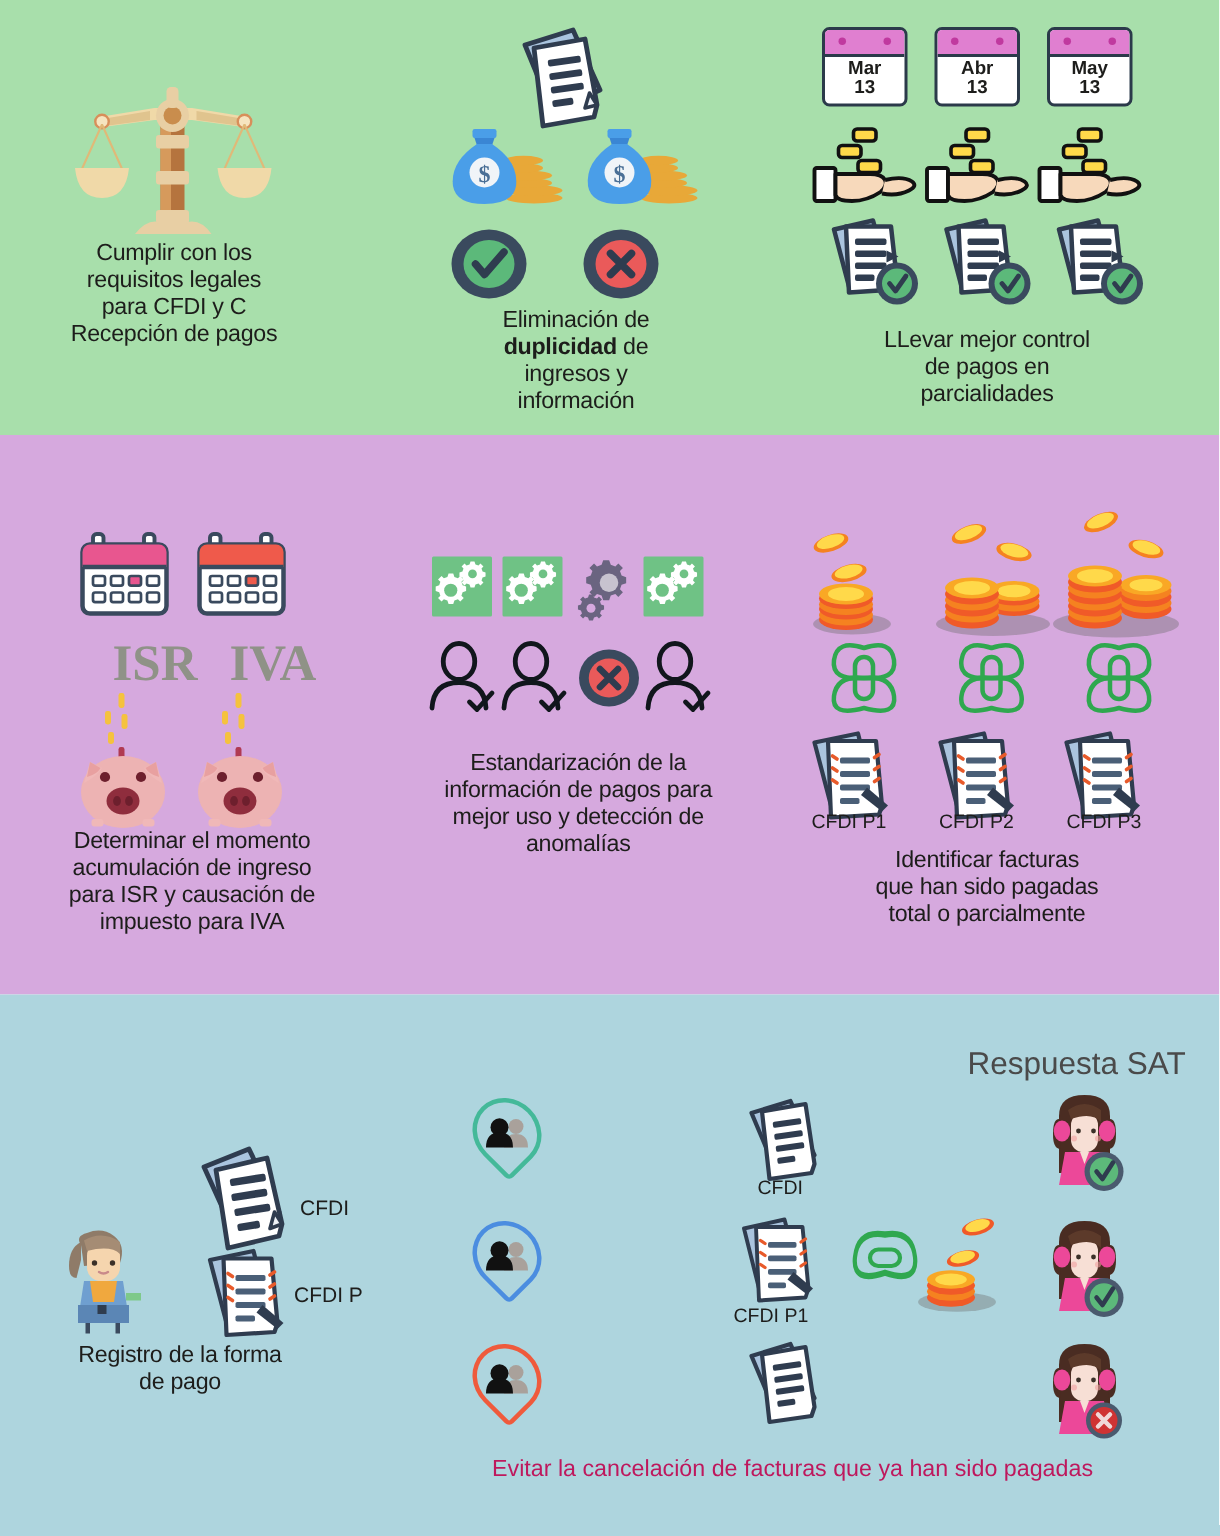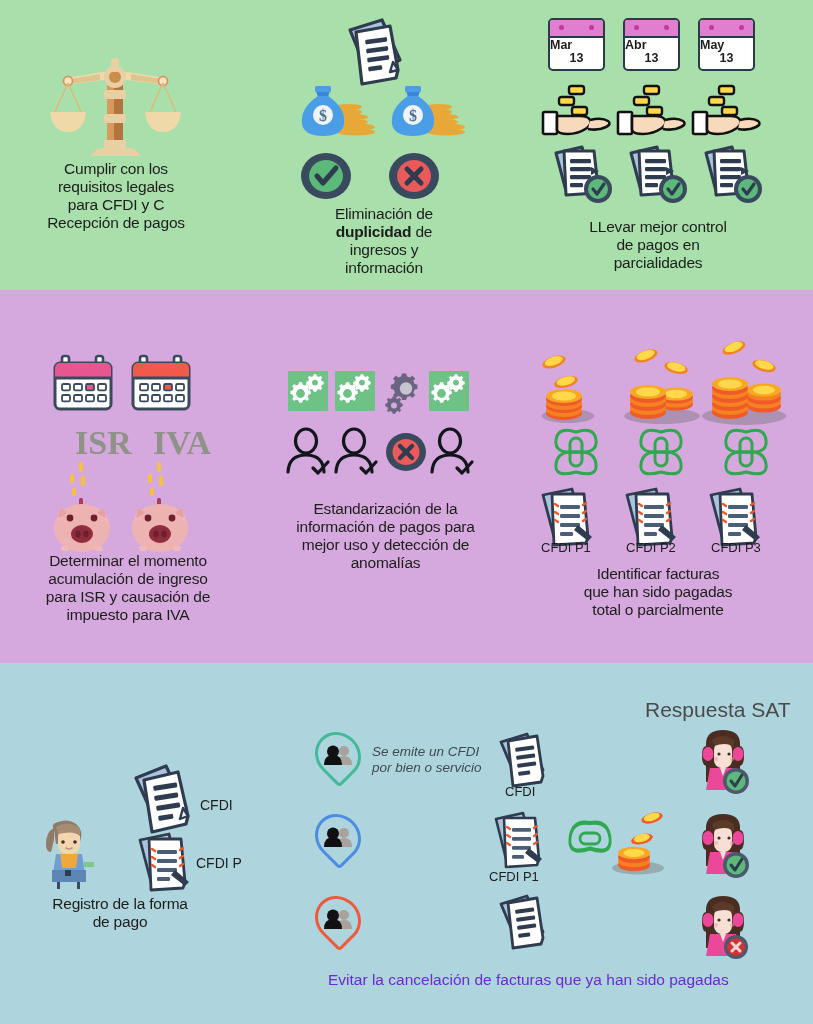--- a/index.html
+++ b/index.html
@@ -62,21 +62,21 @@
   #respuesta-sat {
     position: absolute;
     font-size: 21px;
     color: #4a4a4a;
     font-family: "Liberation Sans", sans-serif;
     white-space: nowrap;
   }
   #evitar-text {
     position: absolute;
     font-size: 15.5px;
-    color: #6d28d9;
+    color: #be185d;
     font-family: "Liberation Sans", sans-serif;
     white-space: nowrap;
   }
 
   
   .ico { position: absolute; }
 
   
   .cal-top {
     position: absolute;
@@ -93,21 +93,21 @@
     border-bottom: 2px solid #2b3a4a;
     position: relative;
   }
   .cal-top .hdr i {
     position: absolute; top: 5px; width: 5px; height: 5px;
     border-radius: 50%; background: #c0399f;
   }
   .cal-top .hdr i.l { left: 9px; }
   .cal-top .hdr i.r { right: 9px; }
   .cal-top .mo {
-    font-weight: bold; font-size: 12.5px;
+    text-align: center; font-weight: bold; font-size: 12.5px;
     color: #1d1d1b; margin-top: 1px; line-height: 1.05;
     font-family: "Liberation Sans", sans-serif;
   }
   .cal-top .dy {
     text-align: center; font-weight: bold; font-size: 12.5px;
     color: #1d1d1b; line-height: 1.05;
     font-family: "Liberation Sans", sans-serif;
   }
 
   
@@ -767,22 +767,20 @@
   <div class="pin" style="left:316px; top:731px; border-color:#44b999;">
     <div class="inner">
       <svg width="30" height="22" viewBox="0 0 30 22">
         <circle cx="21" cy="7" r="5" fill="#a9a19b"></circle>
         <path d="M13 21 Q13 12 21 12 Q29 12 29 21 Z" fill="#a9a19b"></path>
         <circle cx="10" cy="7.5" r="6" fill="#111111"></circle>
         <path d="M1 21 Q1 11 10 11 Q19 11 19 21 Z" fill="#111111"></path>
       </svg>
     </div>
   </div>
-  <div class="italic-note" style="left:372px; top:744px; width:160px;">Se emite un CFDI
-por bien o servicio</div>
 
   <div class="ico" style="left:495px; top:730px;">
     <svg width="58" height="62" viewBox="0 0 58 62">
       <path d="M6 12 L32 4 L48 40 L22 50 Z" fill="#aac4de" stroke="#2f3c4f" stroke-width="2.8" stroke-linejoin="round"></path>
       <path d="M13 11 L42 6 L48 46 L46 52 L18 56 Z" fill="#ffffff" stroke="#2f3c4f" stroke-width="2.8" stroke-linejoin="round"></path>
       <g fill="#2f3c4f">
         <rect x="20" y="18" width="19" height="4" rx="1.2" transform="rotate(-8 20 18)"></rect>
         <rect x="21" y="26" width="19" height="4" rx="1.2" transform="rotate(-8 21 26)"></rect>
         <rect x="22" y="34" width="19" height="4" rx="1.2" transform="rotate(-8 22 34)"></rect>
         <rect x="23" y="42" width="12" height="4" rx="1.2" transform="rotate(-8 23 42)"></rect>

